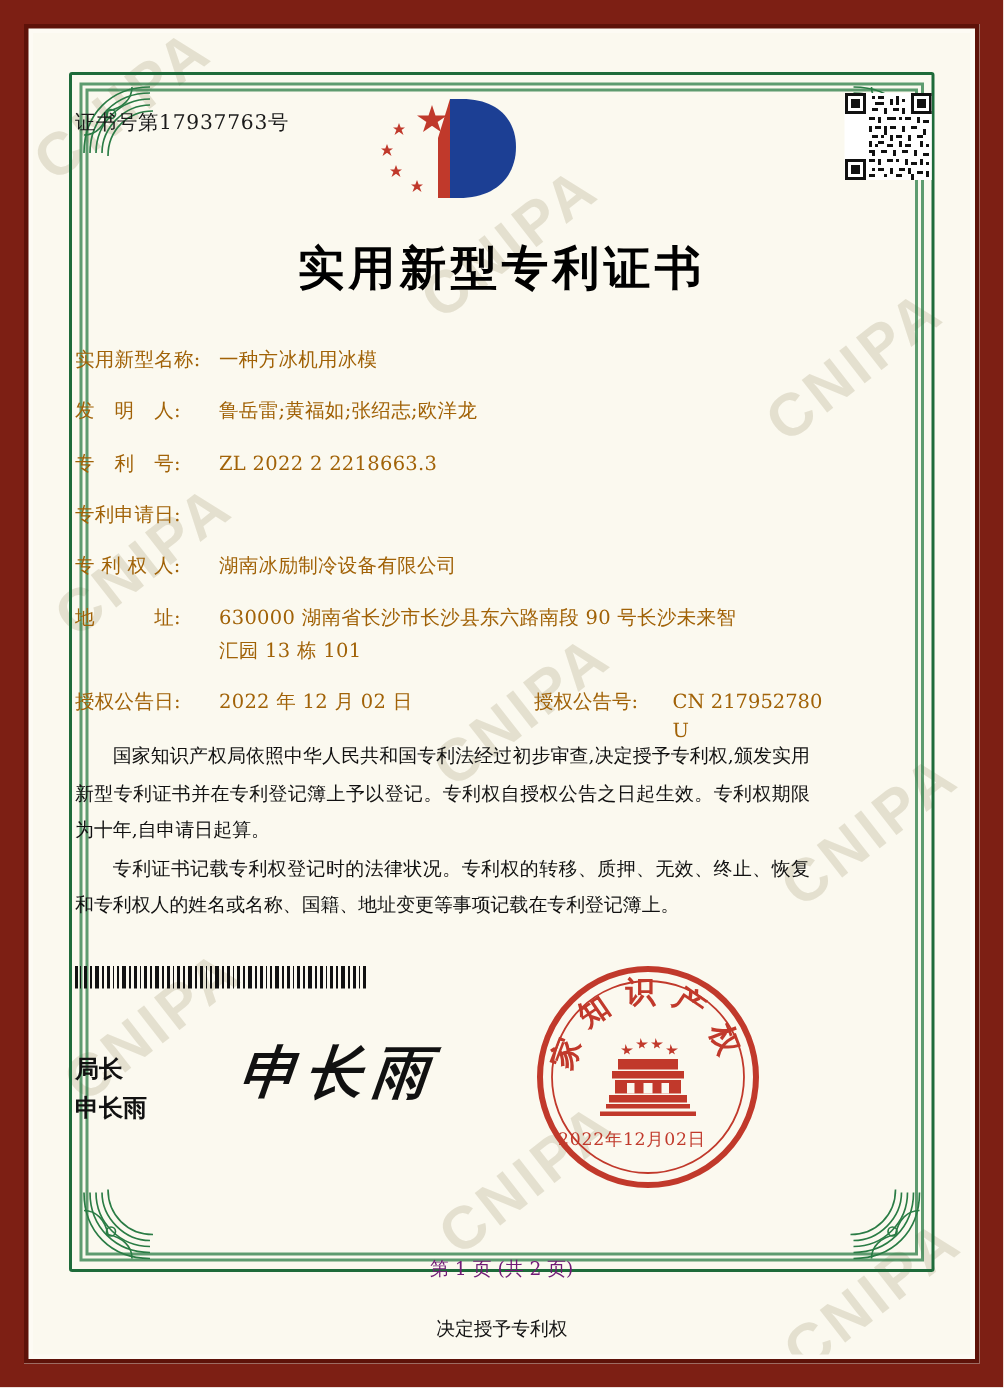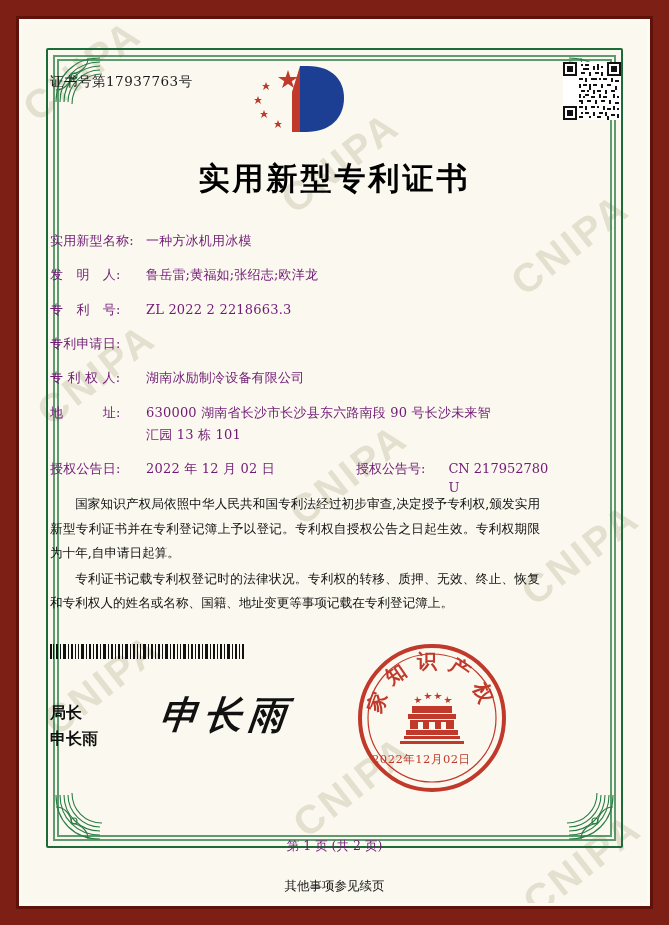--- a/index.html
+++ b/index.html
@@ -124,21 +124,21 @@
     letter-spacing: 3px;
     color: #000000;
     font-family: "DejaVu Serif", serif;
   }
   
   .fields {
     position: absolute;
     left: 50px; top: 232px;
     width: 500px;
     font-size: 13px;
-    color: #701a75;
+    color: #a16207;
     font-family: "DejaVu Serif", serif;
   }
   .field-row {
     display: flex;
     align-items: flex-start;
     margin-bottom: 15.5px;
     line-height: 1.45;
   }
   .field-label {
     width: 96px;
@@ -545,15 +545,15 @@
       <path d="M71 50 l3 7 l-6 -4 h8 l-6 4 z"></path>
       <path d="M81 50 l3 7 l-6 -4 h8 l-6 4 z"></path>
       <path d="M91 54 l3 7 l-6 -4 h8 l-6 4 z"></path>
       <rect x="48" y="94" width="56" height="3"></rect>
       <rect x="44" y="99" width="64" height="3"></rect>
     </g>
   </svg>
   <div class="seal-date">2022年12月02日</div>
 
   <div class="page-no">第 1 页 (共 2 页)</div>
-  <div class="footnote">其他事项参见续页</div>
+  <div class="footnote">决定授予专利权</div>
 
 </div>
 
 </body></html>

